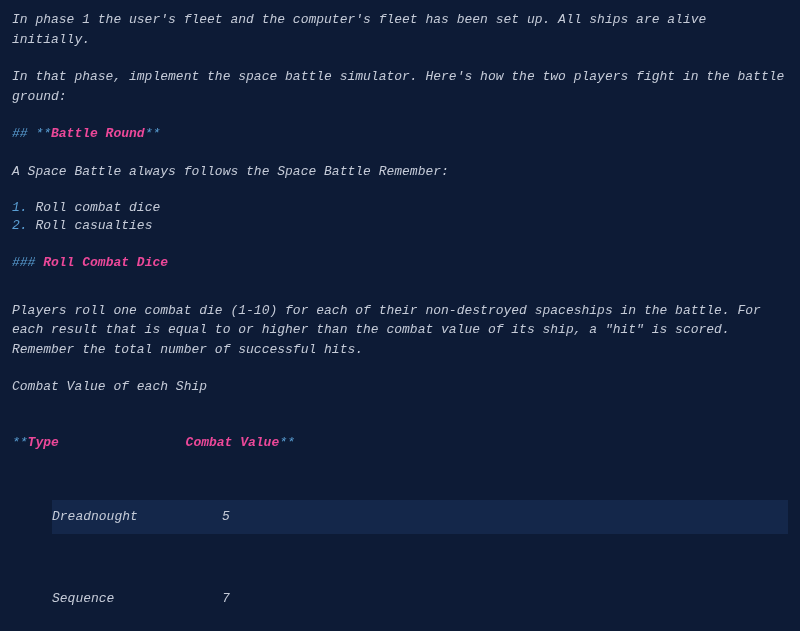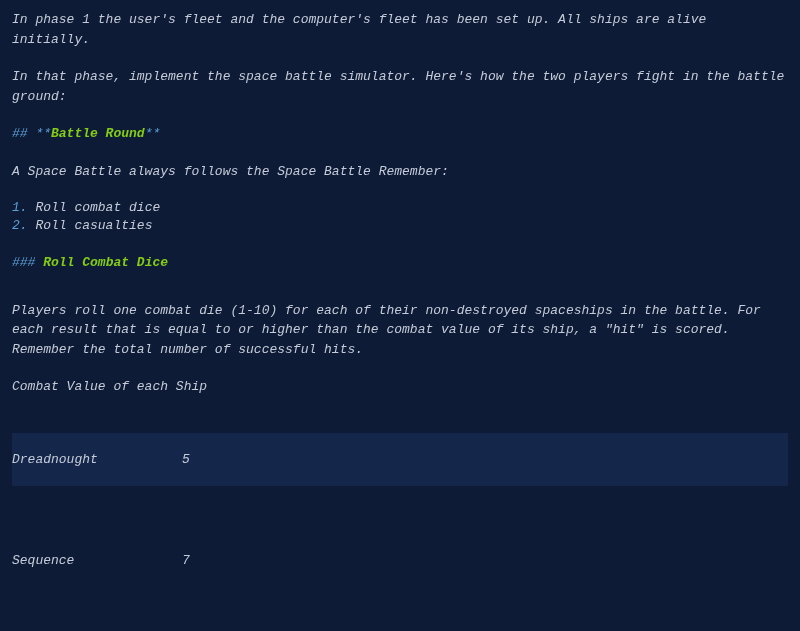--- a/index.html
+++ b/index.html
@@ -18,21 +18,21 @@
       width: 800px;
     }
     .paragraph {
       margin-bottom: 18px;
     }
     .blue-marker {
       color: #5a9fd4;
     }
     .bold {
       font-weight: bold;
-      color: #84cc16;
+      color: #ec4899;
     }
     .list-num {
       color: #5a9fd4;
     }
     .heading-line {
       margin-bottom: 18px;
     }
     .sub-heading-line {
       margin-bottom: 28px;
     }
@@ -46,21 +46,22 @@
       margin-bottom: 36px;
     }
     .table-area {
       margin-top: 10px;
     }
     .table-header-row {
       margin-bottom: 48px;
     }
     .table-row {
       margin-bottom: 48px;
-      padding: 17px 0;
+      padding: 7px 0;
+      margin-left: 40px;
     }
     .table-row-highlight {
       background-color: #14274a;
     }
     .col-type {
       display: inline-block;
       width: 170px;
     }
     .col-value {
       display: inline-block;
@@ -90,20 +91,23 @@
 
 <div class="sub-heading-line">
   <span class="blue-marker">### </span><span class="bold">Roll Combat Dice</span>
 </div>
 
 <div class="paragraph">Players roll one combat die (1-10) for each of their non-destroyed  spaceships in the battle. For each result that is equal to or higher  than the combat value of its ship, a "hit" is scored. Remember the total  number of successful hits.</div>
 
 <div class="combat-value-label">Combat Value of each Ship</div>
 
 <div class="table-area">
+  <div class="table-header-row">
+    <span class="blue-marker">**</span><span class="col-type bold" style="width:158px;">Type</span><span class="bold">Combat Value</span><span class="blue-marker">**</span>
+  </div>
 
   <div class="table-row table-row-highlight">
     <span class="col-type">Dreadnought</span><span class="col-value">5</span>
   </div>
 
   <div class="table-row">
     <span class="col-type">Sequence</span><span class="col-value">7</span>
   </div>
 
 </div>

